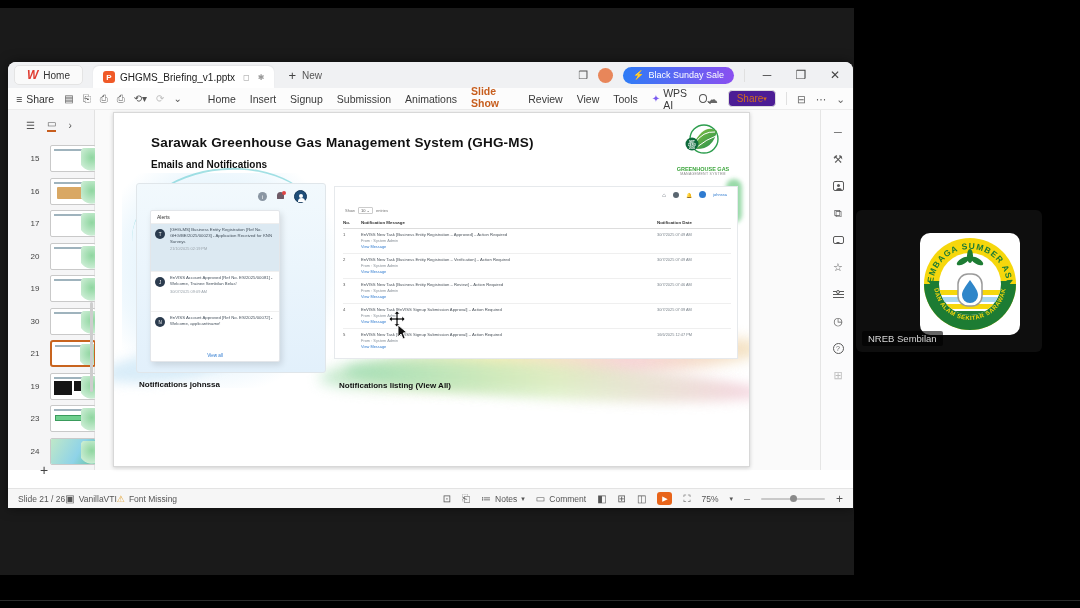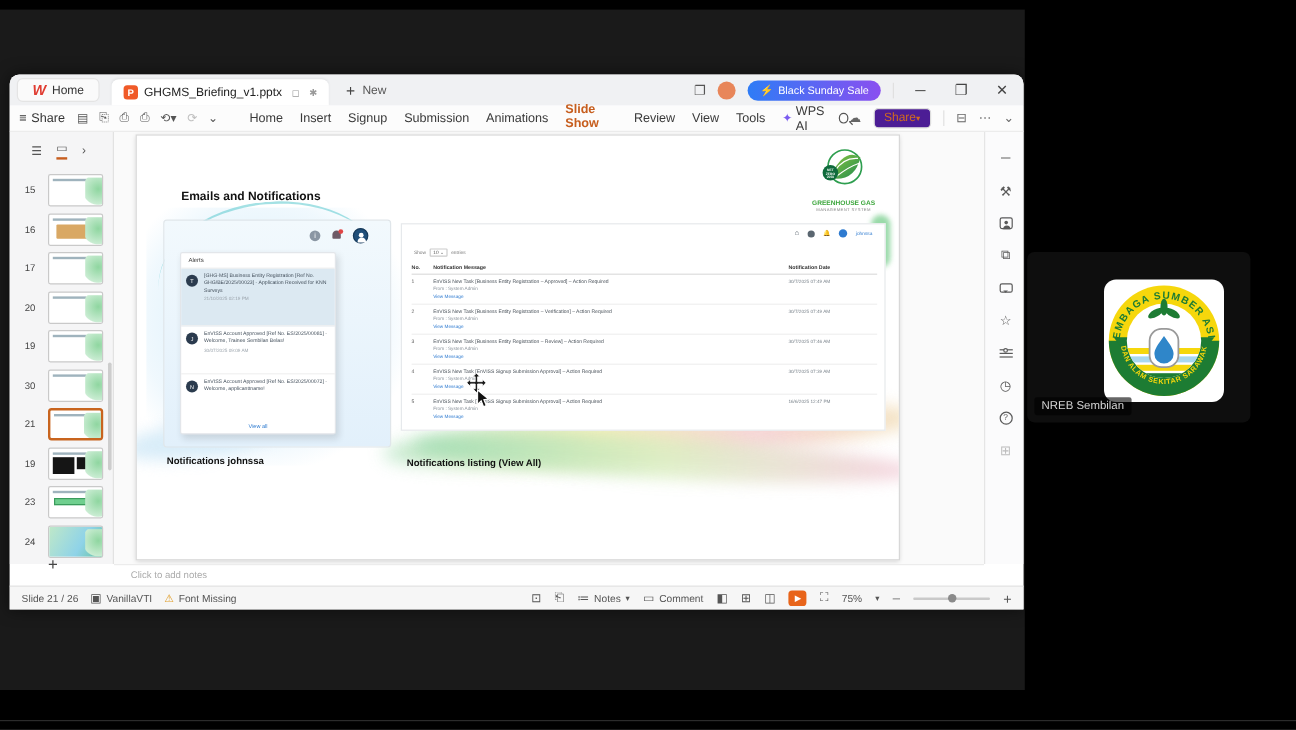--- a/index.html
+++ b/index.html
@@ -61,21 +61,21 @@
   .share-btn { border:1px solid #ddd; border-radius:4px; height:17px; display:flex; align-items:center;
     gap:0; padding:0 8px; color:#d06a1f; font-size:10px; background:#4c1d95; }
   .vdiv { width:1px; height:13px; background:#e0e0e0; }
 
   
   #thumbpanel { position:absolute; left:0; top:48px; width:87px; height:360px; background:#f5f5f6;
     border-right:1px solid #e2e2e2; }
   .panel-tabs { position:absolute; left:18px; top:8px; display:flex; gap:12px; align-items:center;
     color:#555; font-size:10px; }
   .ptab-sel { border-bottom:2px solid #c75e1e; padding-bottom:1px; }
-  .thumb-row { position:absolute; left:2px; width:87px; height:30px; display:flex; align-items:center; }
+  .thumb-row { position:absolute; left:12px; width:87px; height:30px; display:flex; align-items:center; }
   .thumb-num { width:30px; text-align:center; font-size:8px; color:#444; }
   .thumb { width:46px; height:27px; background:#fff; border:1px solid #c9c9c9; border-radius:2px; position:relative; overflow:hidden; }
   .thumb.sel { border:2px solid #c8641e; border-radius:3px; }
   .thumb::before { content:""; position:absolute; left:3px; top:3px; width:28px; height:2px; background:#9fb3bd; }
   .thumb::after { content:""; position:absolute; right:-4px; top:2px; width:18px; height:24px;
     background:radial-gradient(circle at 60% 40%, #8fd6a0, #c9ecd2 70%, transparent 75%); }
   .t16i { position:absolute; left:6px; top:8px; width:30px; height:12px; background:#d9a864; border-radius:1px; }
   .t22a { position:absolute; left:3px; top:7px; width:18px; height:14px; background:#151515; }
   .t22b { position:absolute; left:23px; top:7px; width:16px; height:10px; background:#151515; }
   .t23i { position:absolute; left:4px; top:9px; width:34px; height:6px; background:#6fcf8e; border:1px solid #3a9b5c; }
@@ -180,21 +180,21 @@
   .i-sliders::after { content:""; position:absolute; left:3px; top:0; width:2.5px; height:2.5px; border-radius:50%;
     background:#fbfbfc; border:1px solid #5a5a5a; }
 
   
   #notesbar { position:absolute; left:87px; top:408px; width:725px; height:18px; background:#fff;
     border-top:1px solid #ececec; display:flex; align-items:center; padding-left:14px;
     font-size:8px; color:#ababab; }
   #statusbar { position:absolute; left:0; top:426px; width:100%; height:20px; background:#f6f6f6;
     border-top:1px solid #e3e3e3; display:flex; align-items:center; padding:0 10px;
     font-size:8.5px; color:#555; }
-  .sb-item { display:flex; align-items:center; gap:4px; margin-right:10px; }
+  .sb-item { display:flex; align-items:center; gap:4px; margin-right:0; }
   .warn-tri { color:#e0a02f; font-size:9px; }
   .sb-right { margin-left:auto; display:flex; align-items:center; gap:11px; color:#555; }
   .sb-ic { font-size:10px; color:#555; }
   .play-btn { width:15px; height:13px; background:#e8641a; border-radius:3px; color:#fff; font-size:7px;
     display:flex; align-items:center; justify-content:center; }
   .zoom-slider { width:64px; height:2px; background:#c9c9c9; border-radius:1px; position:relative; }
   .zoom-knob { position:absolute; left:29px; top:-2.5px; width:7px; height:7px; border-radius:50%; background:#8a8a8a; }
 
   
   #cursor { position:absolute; left:388px; top:310px; z-index:60; }
@@ -341,20 +341,21 @@
 
     <div id="editor">
       <div id="slide">
         <div class="dec-bluebg"></div>
         <div class="dec-arc"></div>
         <div class="dec-w1"></div>
         <div class="dec-w2"></div>
         <div class="dec-w3"></div>
         <div class="dec-gblob"></div>
 
+        <div class="sl-title">Sarawak Greenhouse Gas Management System (GHG-MS)</div>
         <div class="sl-subtitle">Emails and Notifications</div>
 
         <div class="ghg-logo">
           <svg width="40" height="40" viewBox="0 0 40 40">
             <defs>
               <linearGradient id="lg" x1="0" y1="0" x2="1" y2="1">
                 <stop offset="0" stop-color="#8cc63f"></stop>
                   <stop offset="1" stop-color="#1e8a50"></stop>
               </linearGradient>
             </defs>
@@ -471,23 +472,20 @@
       <span class="rt-ic" style="top:176px">
           <span class="i-sliders"></span>
         </span>
       <span class="rt-ic" style="top:203px">◷</span>
       <span class="rt-ic" style="top:230px">
           <span class="i-help">?</span>
         </span>
       <span class="rt-ic dim" style="top:257px">⊞</span>
     </div>
 
-    <div id="notesbar">
-      <span>Click to add notes</span>
-    </div>
 
     <div id="statusbar">
       <span class="sb-item">Slide 21 / 26</span>
       <span class="sb-item">
         <span class="sb-ic">▣</span>
         <span>VanillaVTI</span>
       </span>
       <span class="sb-item">
         <span class="warn-tri">⚠</span>
         <span>Font Missing</span>

